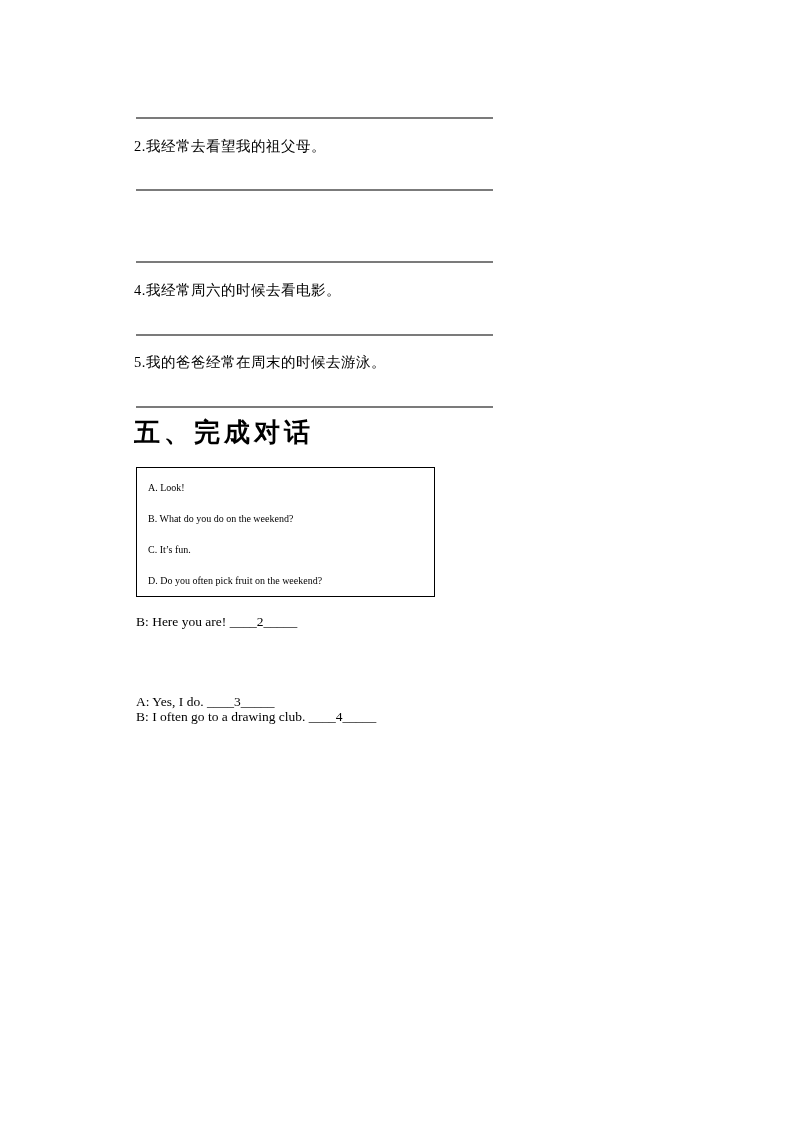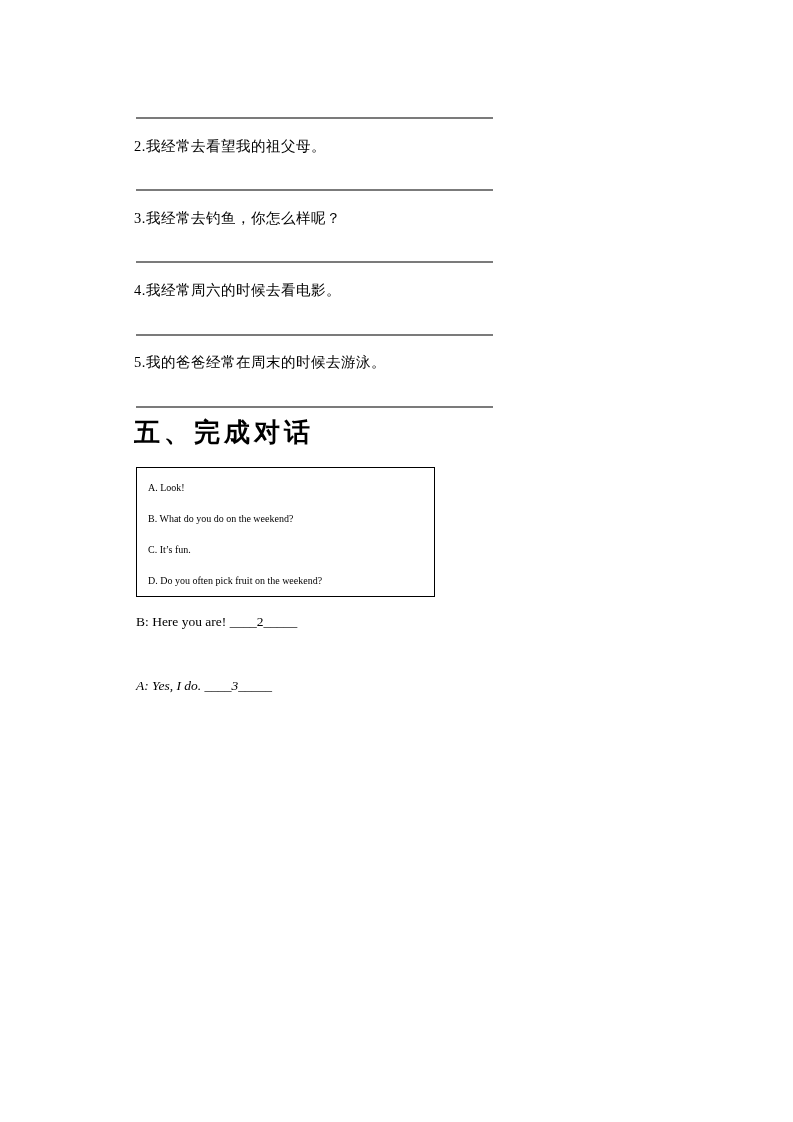--- a/index.html
+++ b/index.html
@@ -84,47 +84,47 @@
   
   .dlg {
     position: absolute;
     left: 120px;
     font-size: 13.5px;
     line-height: 19px;
     white-space: nowrap;
   }
   .d1 { top: 612px; }
   .d2 { top: 612px; }
-  .d3 { top: 676px; font-style: italic; }
+  .d3 { top: 692px; }
   .d4 { top: 707px; }
 </style>
 </head>
 <body style="--page-bg: #ffffff; --text-color: #000000; --line-color: #7b7b7b;">
 
 <div class="page" style="--page-bg: #ffffff; --text-color: #000000; --line-color: #7b7b7b;">
 
   <div class="blank-line l1"></div>
   <div class="cn-item t2">2.我经常去看望我的祖父母。</div>
 
   <div class="blank-line l2"></div>
-  <div class="cn-item t3">3.我经常去钓鱼，你怎么样呢？</div>
 
   <div class="blank-line l3"></div>
   <div class="cn-item t4">4.我经常周六的时候去看电影。</div>
 
   <div class="blank-line l4"></div>
   <div class="cn-item t5">5.我的爸爸经常在周末的时候去游泳。</div>
 
   <div class="blank-line l5"></div>
 
   <div class="heading">五、完成对话</div>
 
   <div class="options-box">
     <div class="opt o1">A. Look!</div>
     <div class="opt o2">B. What do you do on the weekend?</div>
     <div class="opt o3">C. It’s fun.</div>
     <div class="opt o4">D. Do you often pick fruit on the weekend?</div>
   </div>
 
   <div class="dlg d2">B: Here you are! ____2_____</div>
   <div class="dlg d3">A: Yes, I do. ____3_____</div>
+  <div class="dlg d4">B: I often go to a drawing club. ____4_____</div>
 
 </div>
 
 </body></html>

